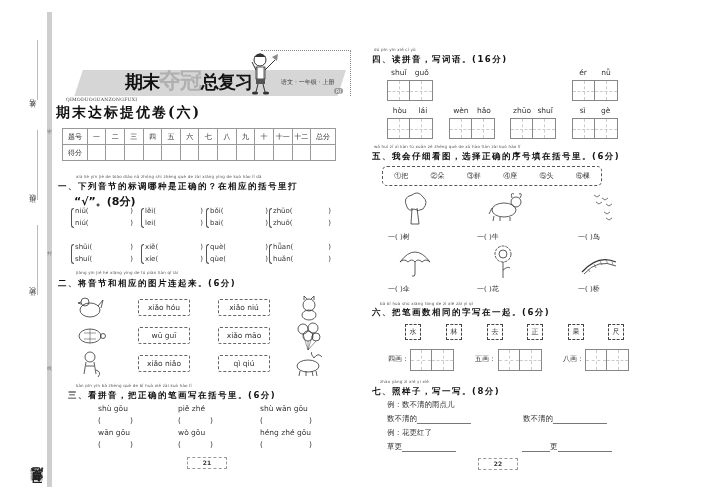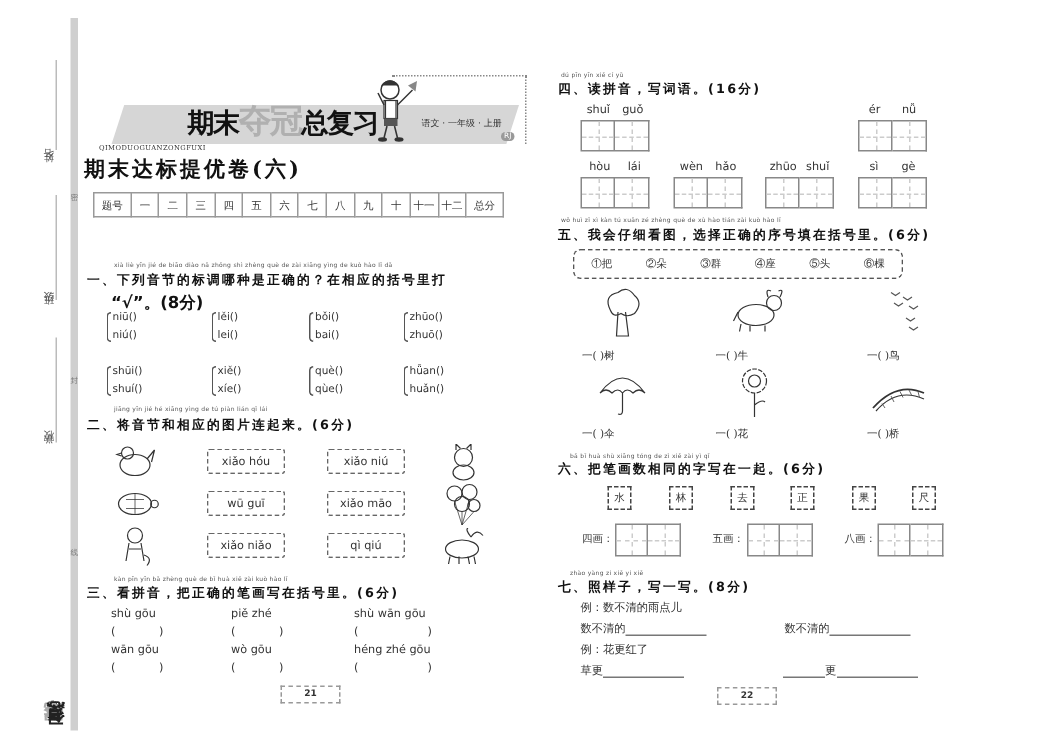--- a/index.html
+++ b/index.html
@@ -39,28 +39,28 @@
   .score-table td.hd { width: 24px; }
 
   
   .pinyin-line { position: absolute; font-size: 4px; color: #555; white-space: nowrap; letter-spacing: 0.2px; }
   .q-title { position: absolute; font-size: 8.5px; font-weight: bold; color: #111; white-space: nowrap; letter-spacing: 1.5px; }
   .q-sub { position: absolute; font-size: 11px; font-weight: bold; color: #111; white-space: nowrap; }
 
   
   .q1-group { position: absolute; width: 62px; height: 22px; font-size: 7px; color: #333; }
   .q1-group .brace { position: absolute; left: 0; top: 1px; width: 3px; height: 20px; border-left: 1px solid #555; border-top: 1px solid #555; border-bottom: 1px solid #555; border-radius: 3px 0 0 3px; }
-  .q1-row { position: absolute; left: 4px; width: 58px; display: flex; }
+  .q1-row { position: absolute; left: 4px; width: 58px; display: flex; justify-content: space-between; }
 
   
   .q2-box { position: absolute; width: 52px; height: 17px; border: 1px dashed #666; border-radius: 2px; font-size: 7.5px; color: #333; text-align: center; line-height: 15px; }
   .pic { position: absolute; }
 
   
-  .q3-item { position: absolute; font-size: 7.5px; color: #333; }
+  .q3-item { position: absolute; font-size: 7.5px; color: #333; margin-left: 24px; }
   .q3-item .py { display: block; }
   .q3-item .paren { display: flex; justify-content: space-between; width: 35px; margin-top: 3px; }
 
   .page-num { position: absolute; width: 40px; height: 12px; border: 1px dashed #999; font-size: 6px; text-align: center; line-height: 10px; font-weight: bold; color: #333; }
 
   
   .q4-item { position: absolute; width: 46px; }
   .q4-py { display: flex; justify-content: space-around; font-size: 7.5px; color: #333; height: 10px; }
   .q4-grid { display: flex; margin-top: 2px; }
   .tian { width: 23px; height: 21px; border: 1px solid #888; position: relative; }
@@ -141,20 +141,36 @@
       <td>五</td>
       <td>六</td>
       <td>七</td>
       <td>八</td>
       <td>九</td>
       <td>十</td>
       <td>十一</td>
       <td>十二</td>
       <td class="hd">总分</td>
     </tr>
+    <tr>
+      <td class="hd">得分</td>
+      <td></td>
+          <td></td>
+          <td></td>
+          <td></td>
+          <td></td>
+          <td></td>
+          <td></td>
+          <td></td>
+          <td></td>
+          <td></td>
+          <td></td>
+          <td></td>
+          <td></td>
+    </tr>
   </tbody>
     </table>
 
   <div class="pinyin-line" style="left:20px;top:174px">xià liè yīn jié de biāo diào nǎ zhǒng shì zhèng què de    zài xiāng yìng de kuò hào lǐ dǎ</div>
   <div class="q-title" style="left:2px;top:181px">一、下列音节的标调哪种是正确的？在相应的括号里打</div>
   <div class="q-sub" style="left:18px;top:194px">“√”。(8分)</div>
 
   <div class="q1-group" style="left:15px;top:207px">
     <div class="brace"></div>
     <div class="q1-row" style="top:0">
@@ -284,21 +300,21 @@
     <circle cx="20" cy="15" r="4" fill="none" stroke="#333" stroke-width="0.8"></circle>
     <path d="M7 12 L12 28 M17 11 L12 28 M12 19 L12 28 M20 19 L12 28" stroke="#333" stroke-width="0.5"></path>
   </svg>
   <svg class="pic" style="left:236px;top:352px" width="32" height="24" viewBox="0 0 32 24">
     <ellipse cx="16" cy="14" rx="11" ry="6" fill="none" stroke="#333" stroke-width="0.8"></ellipse>
     <path d="M22 6 Q26 0 30 5 M22 6 Q18 1 20 0" stroke="#333" stroke-width="0.8" fill="none"></path>
     <path d="M8 19 L7 24 M14 19 L14 24 M20 19 L21 24 M24 19 L25 24" stroke="#333" stroke-width="0.8"></path>
   </svg>
 
   <div class="pinyin-line" style="left:20px;top:383px">kàn pīn yīn   bǎ zhèng què de  bǐ huà xiě zài kuò hào lǐ</div>
-  <div class="q-title" style="left:2px;top:390px">三、看拼音，把正确的笔画写在括号里。(6分)</div>
+  <div class="q-title" style="left:12px;top:390px">三、看拼音，把正确的笔画写在括号里。(6分)</div>
 
   <div class="q3-item" style="left:18px;top:404px">
     <span class="py">shù gōu</span>
     <span class="paren">
         <span>(</span>
         <span>)</span>
       </span>
   </div>
   <div class="q3-item" style="left:98px;top:404px">
     <span class="py">piě zhé</span>

